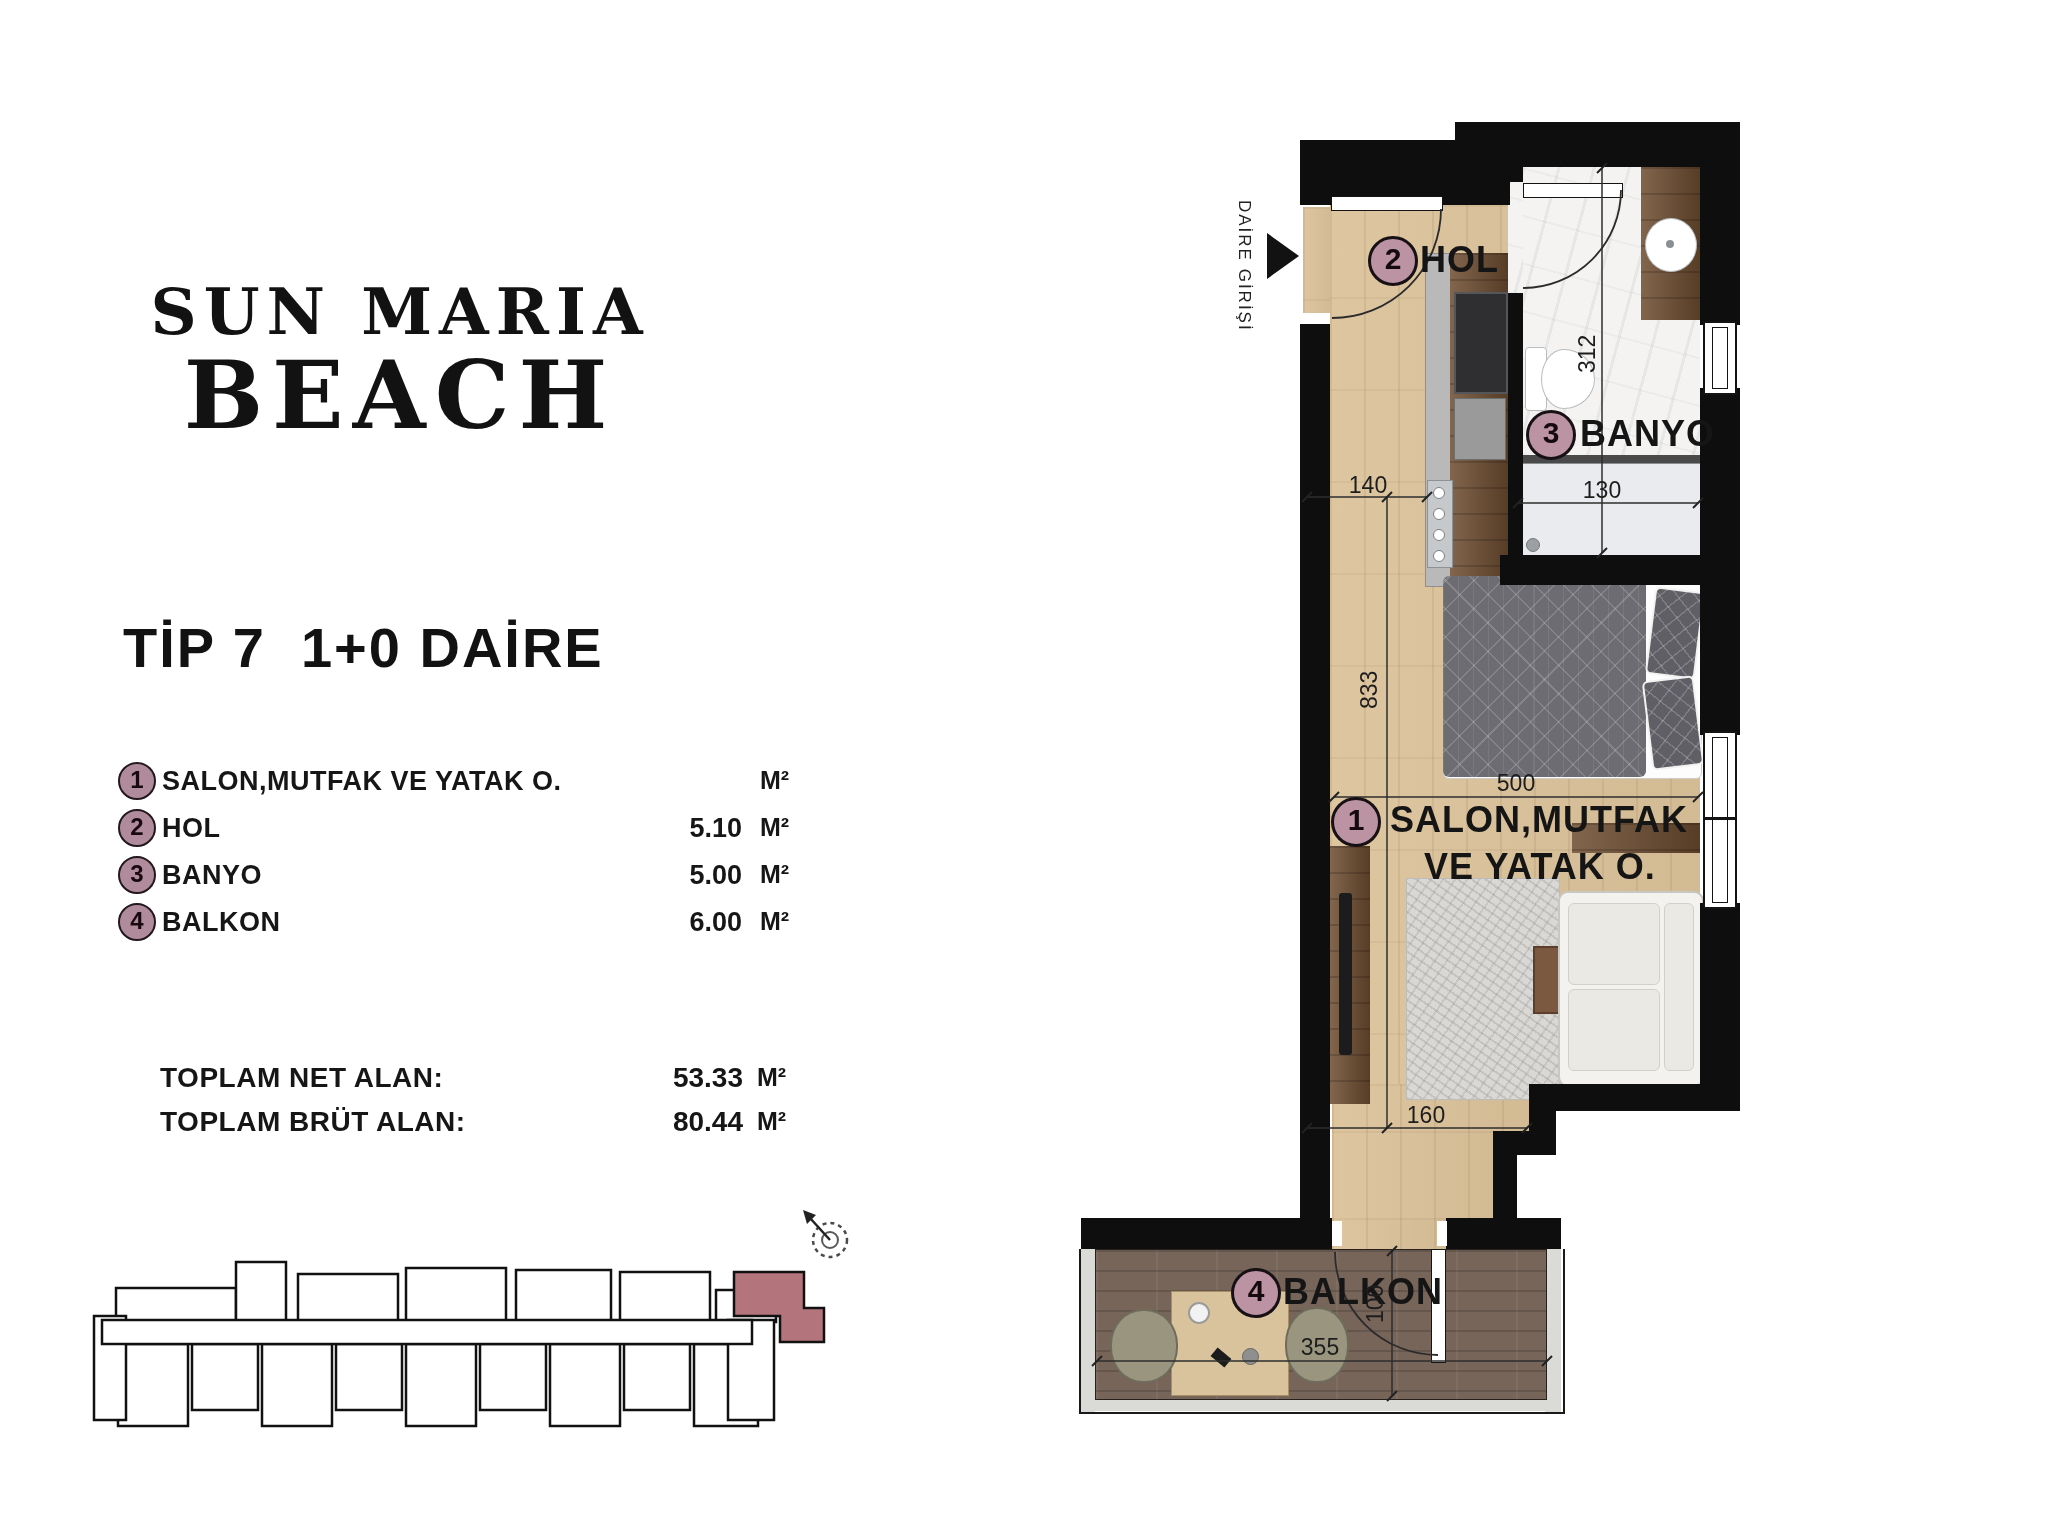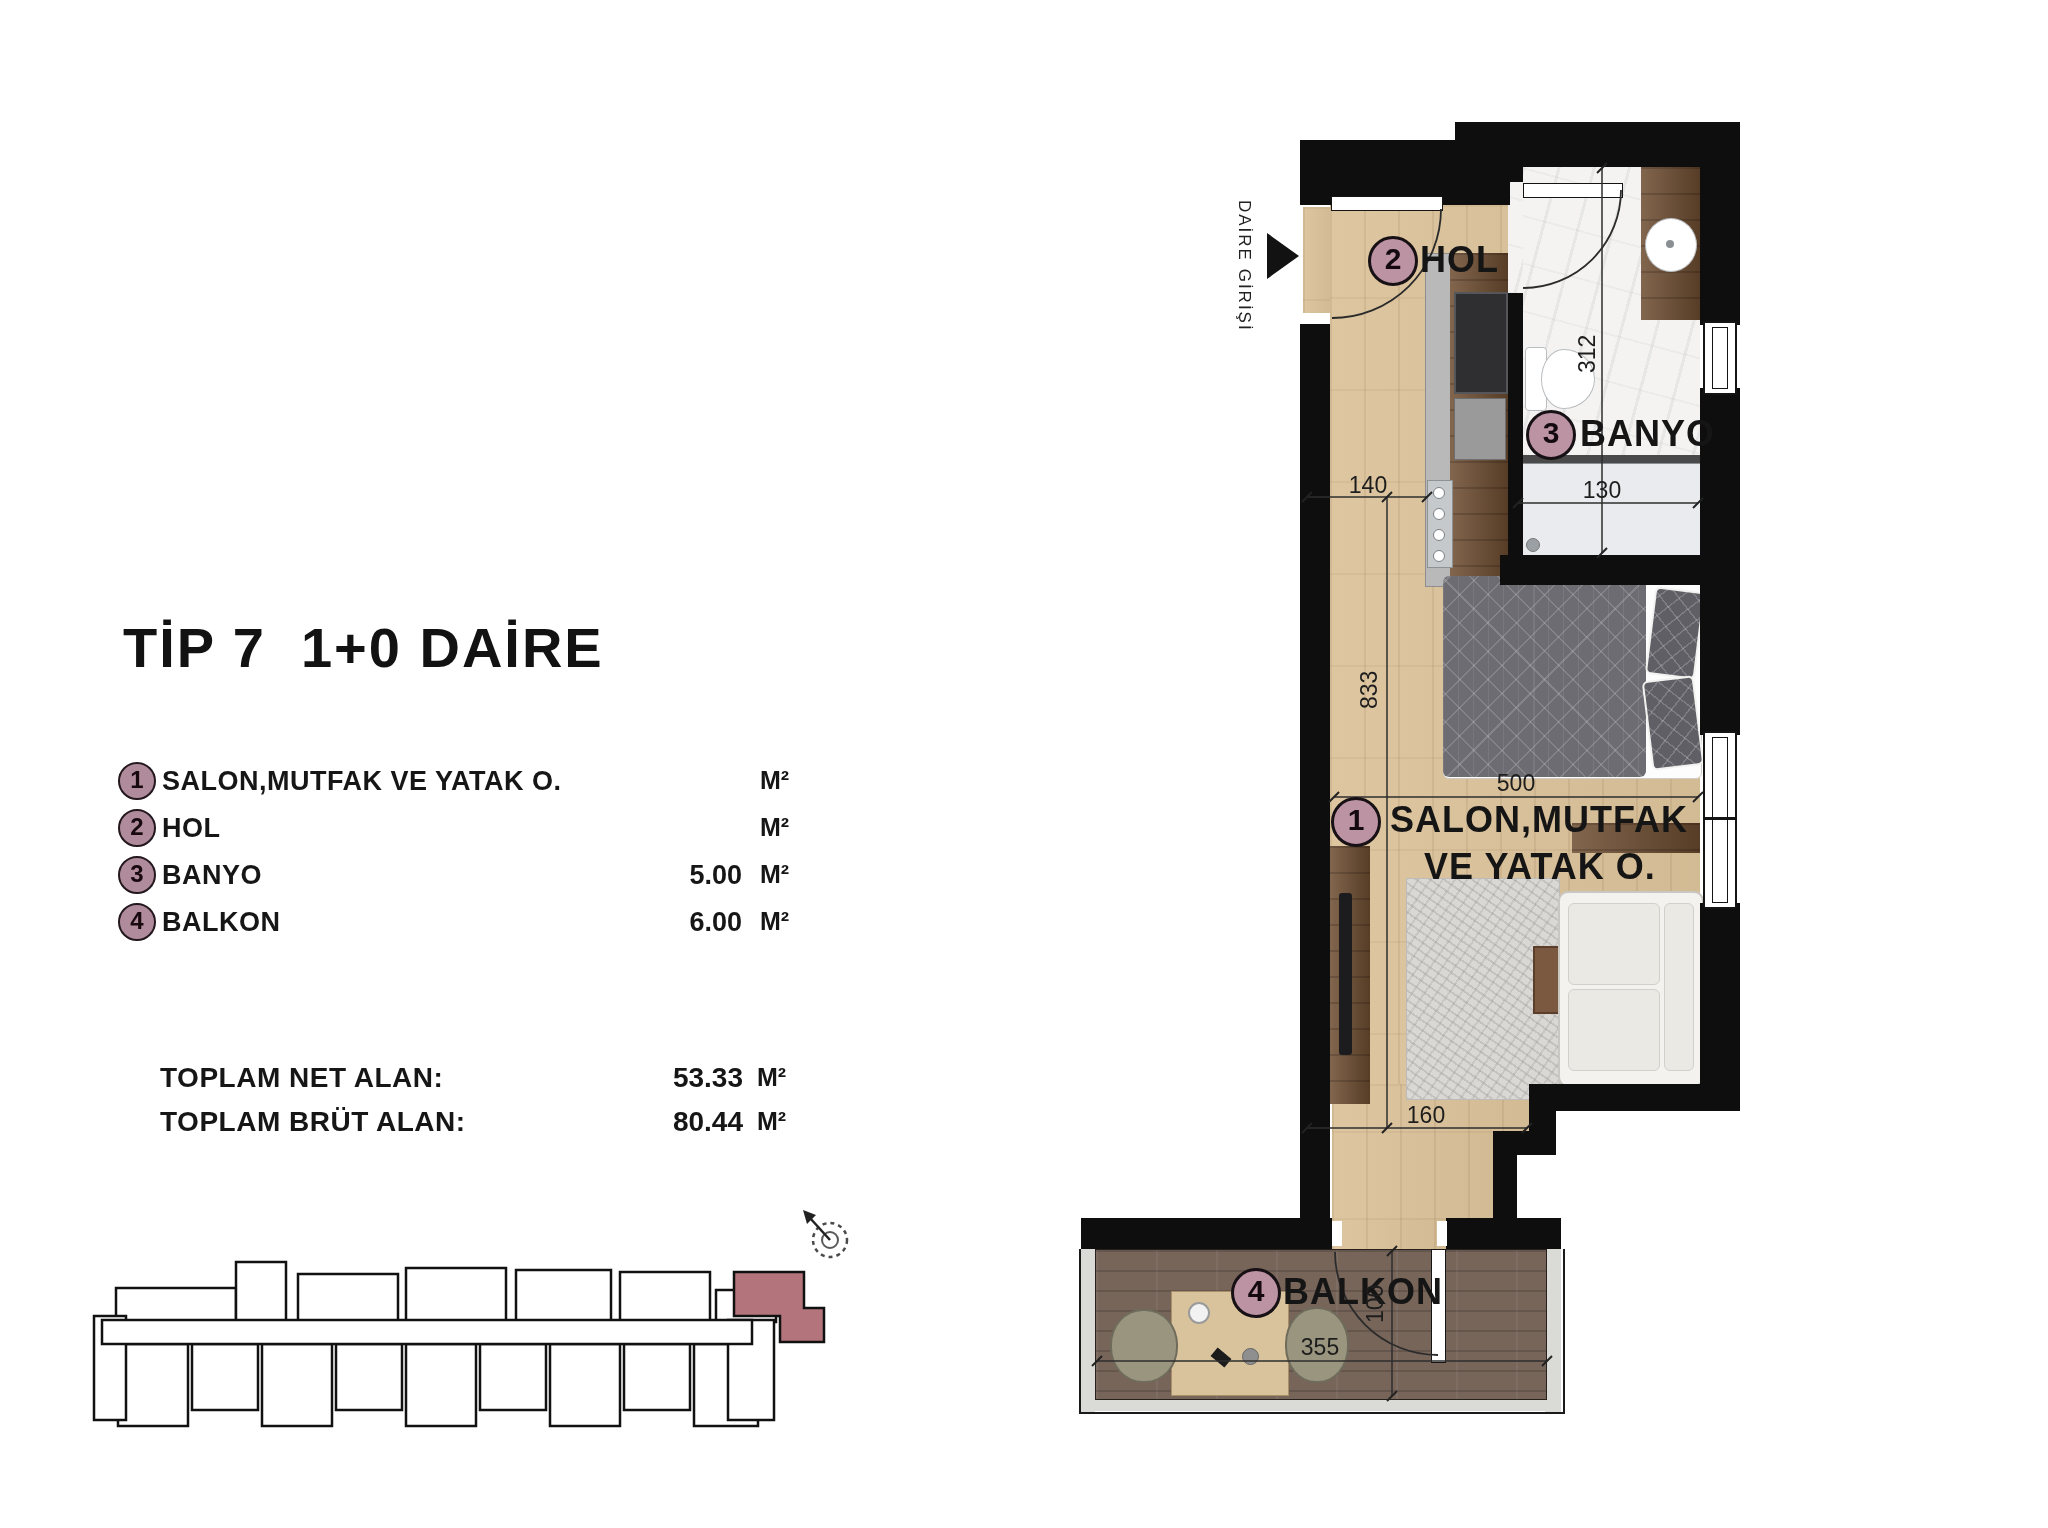--- a/index.html
+++ b/index.html
@@ -77,30 +77,35 @@
   .dim-v{writing-mode:vertical-rl;transform:rotate(180deg);}
   .entrance-label{position:absolute;z-index:50;writing-mode:vertical-rl;font-size:17px;
         letter-spacing:2px;color:#222;white-space:nowrap;}
   svg.overlay{position:absolute;left:0;top:0;z-index:40;pointer-events:none;}
 </style>
 </head>
 <body>
 
 <div class="canvas">
 
+  <div class="brand">
+    <div class="brand-line1">SUN MARIA</div>
+    <div class="brand-line2">BEACH</div>
+  </div>
 
   <div class="type-heading">TİP 7  1+0 DAİRE</div>
 
   <div class="legend">
     <div class="leg-row">
       <span class="badge">1</span><span class="leg-label">SALON,MUTFAK VE YATAK O.</span>
       <span class="leg-unit">M²</span>
     </div>
     <div class="leg-row">
       <span class="badge">2</span><span class="leg-label">HOL</span>
+      <span class="leg-value">5.10</span>
       <span class="leg-unit">M²</span>
     </div>
     <div class="leg-row">
       <span class="badge">3</span><span class="leg-label">BANYO</span>
       <span class="leg-value">5.00</span>
       <span class="leg-unit">M²</span>
     </div>
     <div class="leg-row">
       <span class="badge">4</span><span class="leg-label">BALKON</span>
       <span class="leg-value">6.00</span>

